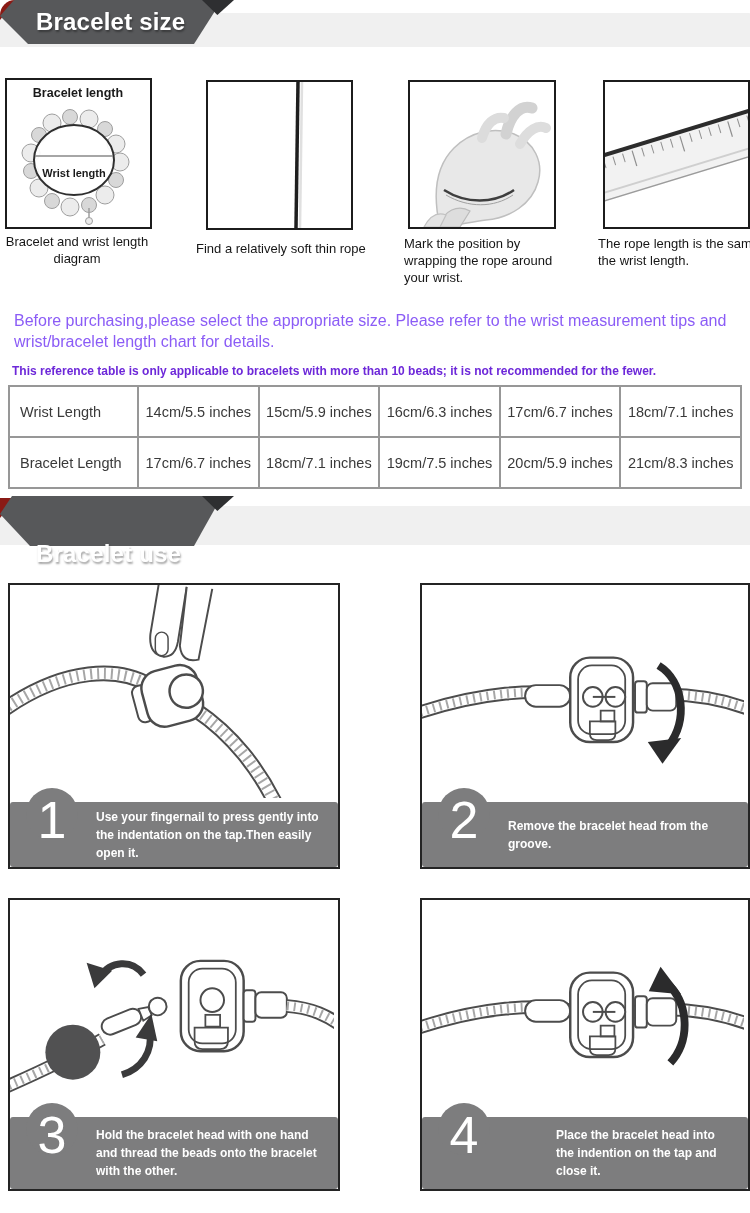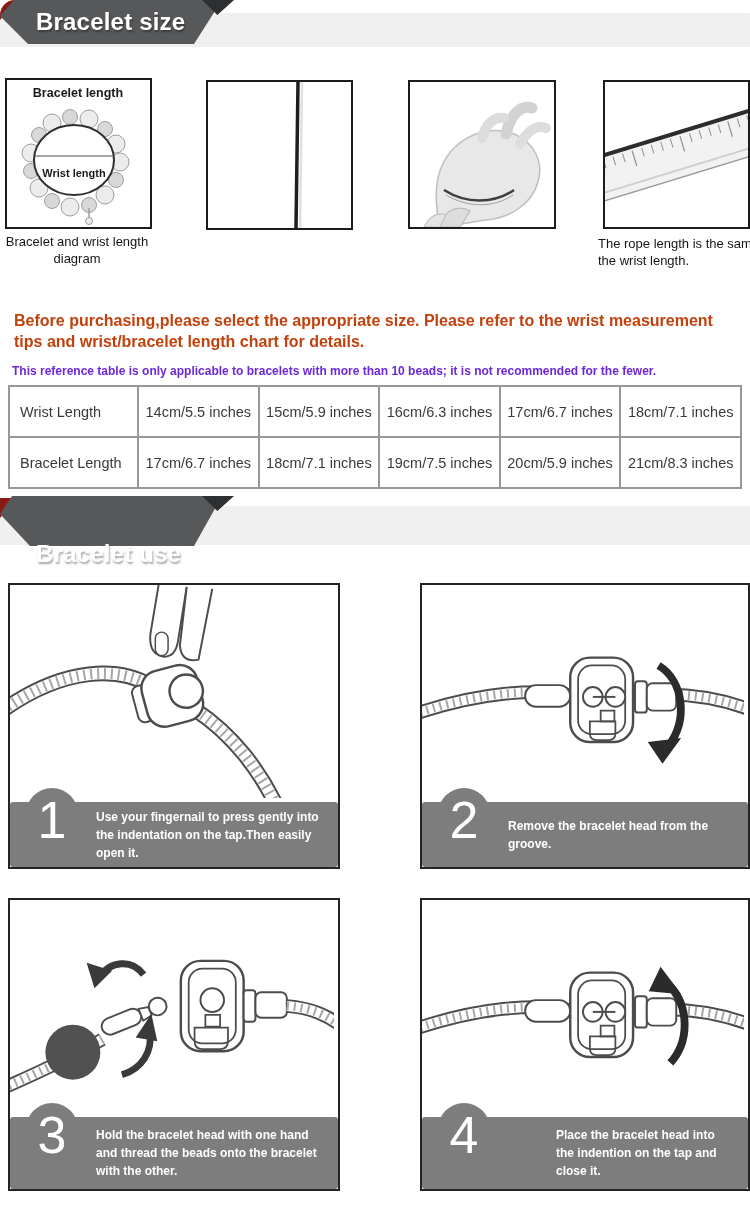--- a/index.html
+++ b/index.html
@@ -21,21 +21,21 @@
     color:#fff;font-size:24px;font-weight:800;letter-spacing:.2px;text-shadow:1px 2px 2px rgba(0,0,0,.35);}
   .ribbon2 .body{height:50px;clip-path:polygon(12px 0,222px 0,194px 100%,30px 100%,0 18px);}
   .ribbon2 .title{height:50px;margin-top:33px;}
 
   
   .fig{position:absolute;background:#fff;border:2px solid #1c1c1c;}
   .fig svg{display:block;}
   .figcap{position:absolute;font-size:13px;font-weight:normal;color:#161616;line-height:1.3;}
 
   
-  .intro{position:absolute;left:14px;top:294px;width:730px;font-size:16px;font-weight:bold;color:#c2410c;line-height:1.33;}
+  .intro{position:absolute;left:14px;top:294px;width:730px;font-size:16px;font-weight:normal;color:#8b5cf6;line-height:1.33;}
   .warning{position:absolute;left:12px;top:352px;width:738px;font-size:12px;font-weight:bold;color:#6d28d9;white-space:nowrap;}
 
   
   .size-table{position:absolute;left:8px;top:385px;width:734px;border-collapse:collapse;table-layout:fixed;}
   .size-table td{border:2px solid #979797;height:47px;font-size:14.5px;color:#3a3a3a;text-align:center;background:#fff;}
   .size-table td.rowlabel{text-align:left;padding-left:10px;width:116px;}
 
   
   .panel{position:absolute;background:#fff;border:2px solid #242424;}
   .panel svg.illus{display:block;}
@@ -87,33 +87,35 @@
     </svg>
   </div>
   <div class="figcap" style="left:2px;top:234px;width:150px;text-align:center;">Bracelet and wrist length diagram</div>
 
   <div class="fig" style="left:206px;top:80px;width:143px;height:146px;">
     <svg width="143" height="146" viewBox="0 0 143 146">
       <line x1="94" y1="0" x2="92" y2="146" stroke="#e0e0e0" stroke-width="2.5"></line>
       <line x1="90" y1="0" x2="88" y2="146" stroke="#1e1e1e" stroke-width="3.5"></line>
     </svg>
   </div>
+  <div class="figcap" style="left:196px;top:241px;width:230px;">Find a relatively soft thin rope</div>
 
   <div class="fig" style="left:408px;top:80px;width:144px;height:145px;">
     <svg width="144" height="145" viewBox="0 0 144 145">
       <path d="M30 145 C 22 110 26 84 44 66 C 60 50 84 44 104 52 C 124 60 134 80 128 100 C 122 122 100 136 76 138 C 60 140 44 144 30 145 Z" fill="#e8e8e8" stroke="#bfbfbf" stroke-width="1.5"></path>
       <path d="M96 52 C 100 34 110 22 122 26" stroke="#d2d2d2" stroke-width="11" stroke-linecap="round" fill="none"></path>
       <path d="M110 62 C 118 48 128 42 136 46" stroke="#dddddd" stroke-width="10" stroke-linecap="round" fill="none"></path>
       <path d="M72 56 C 76 42 84 34 94 36" stroke="#dcdcdc" stroke-width="10" stroke-linecap="round" fill="none"></path>
       <path d="M34 108 C 56 122 84 122 104 108" fill="none" stroke="#3e3e3e" stroke-width="2.5"></path>
       <path d="M36 113 C 58 126 84 126 103 113" fill="none" stroke="#a0a0a0" stroke-width="1"></path>
       <path d="M28 145 C 34 128 48 122 60 129 L 50 145 Z" fill="#dddddd" stroke="#bbbbbb" stroke-width="1.2"></path>
       <path d="M14 145 C 20 134 28 130 36 133 L 30 145 Z" fill="#e4e4e4" stroke="#c2c2c2" stroke-width="1.2"></path>
     </svg>
   </div>
+  <div class="figcap" style="left:404px;top:236px;width:172px;">Mark the position by wrapping the rope around your wrist.</div>
 
   <div class="fig" style="left:603px;top:80px;width:143px;height:145px;">
     <svg width="143" height="145" viewBox="0 0 143 145">
       <g transform="rotate(-17 71 72)">
         <rect x="-30" y="52" width="210" height="44" fill="#f2f2f2" stroke="#9c9c9c" stroke-width="1.5"></rect>
         <line x1="-30" y1="52" x2="180" y2="52" stroke="#2c2c2c" stroke-width="4"></line>
         <line x1="-30" y1="88" x2="180" y2="88" stroke="#cfcfcf" stroke-width="2"></line>
         <line x1="-20" y1="56" x2="-20" y2="72" stroke="#8f8f8f" stroke-width="1.2"></line>
         <line x1="-10" y1="56" x2="-10" y2="65" stroke="#8f8f8f" stroke-width="1"></line>
         <line x1="0" y1="56" x2="0" y2="65" stroke="#8f8f8f" stroke-width="1"></line>

